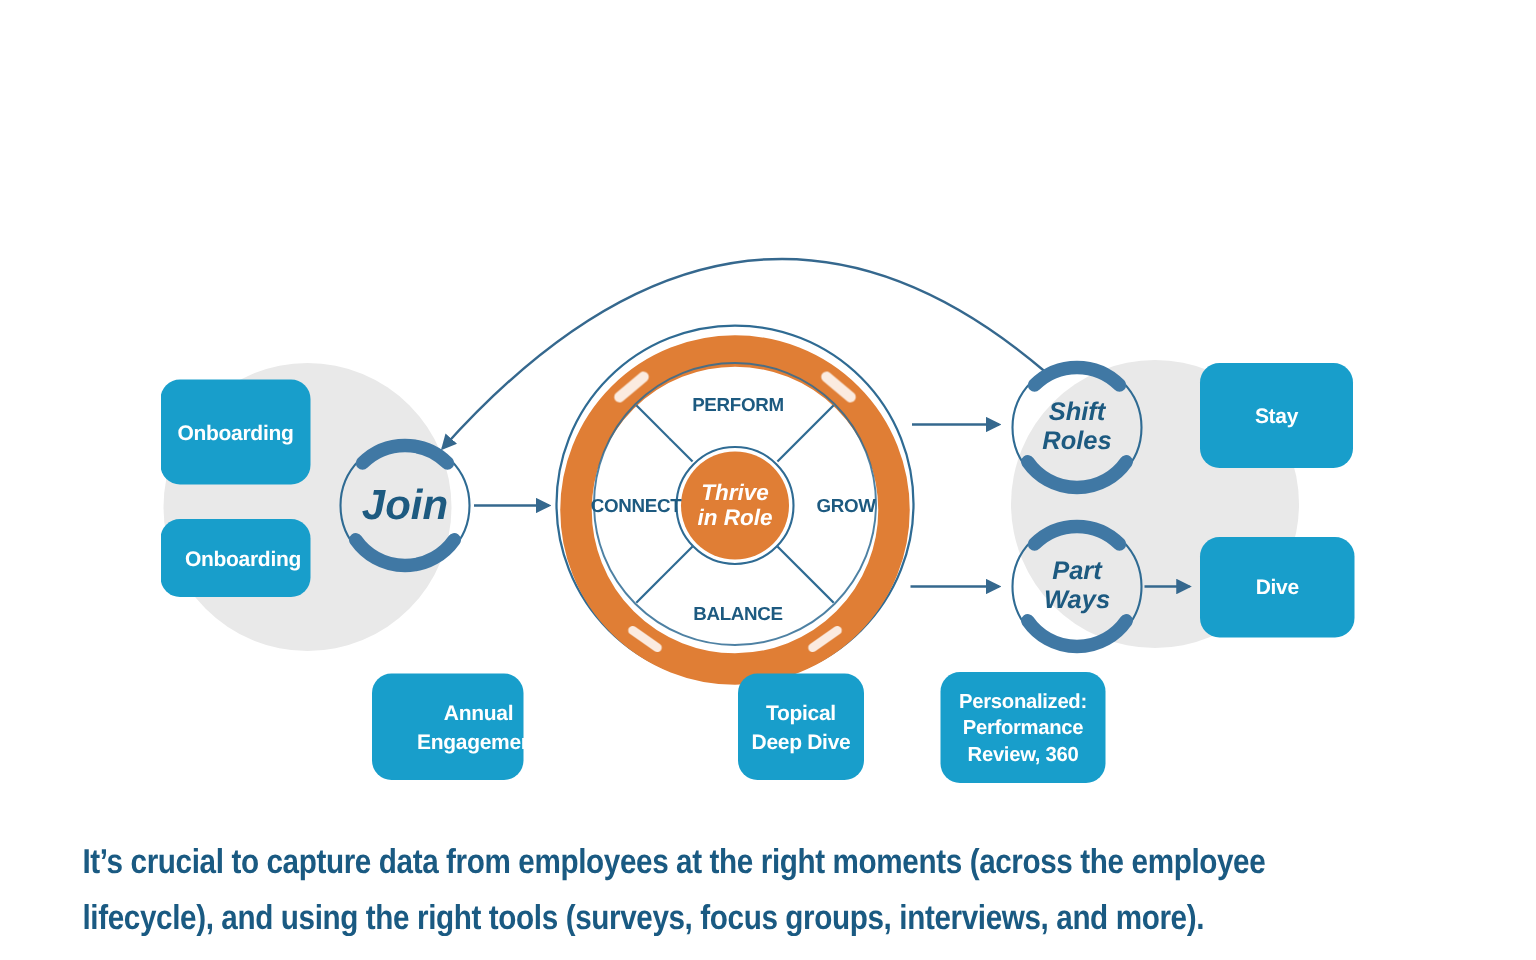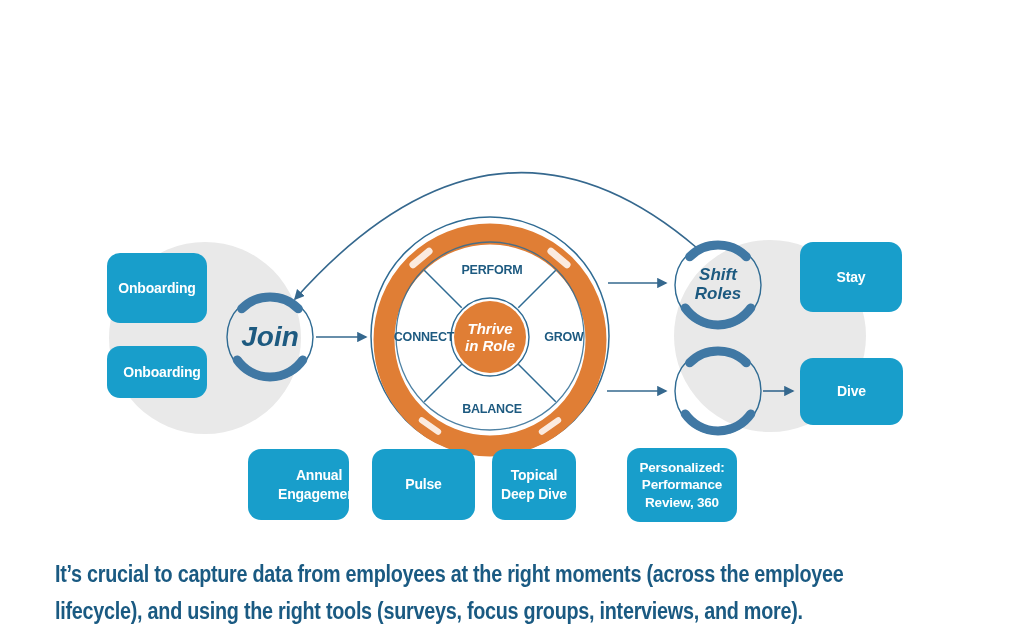--- a/index.html
+++ b/index.html
@@ -110,32 +110,32 @@
       <path class="brush" d="M 689.7 362.7 A 40 40 0 0 1 746.3 362.7"></path>
       <path class="brush" d="M 685.2 413.9 A 40 40 0 0 0 750.8 413.9"></path>
     </g>
   </svg>
 
   <div class="box" style="left:107px;top:253px;width:100px;height:70px;">Onboarding</div>
   <div class="box" style="left:107px;top:346px;width:100px;height:52px;padding-left:16px;">Onboarding</div>
 
   <div class="circle-label" style="left:240px;top:322px;width:60px;height:30px;font-size:28px;">Join</div>
   <div class="circle-label" style="left:690px;top:259px;width:56px;height:52px;font-size:17px;">Shift Roles</div>
+  <div class="circle-label" style="left:690px;top:365px;width:56px;height:52px;font-size:17px;">Part Ways</div>
 
   <div class="quad-label" style="left:452px;top:262px;width:80px;height:16px;">PERFORM</div>
   <div class="quad-label" style="left:384px;top:329px;width:80px;height:16px;">CONNECT</div>
   <div class="quad-label" style="left:524px;top:329px;width:80px;height:16px;">GROW</div>
   <div class="quad-label" style="left:452px;top:401px;width:80px;height:16px;">BALANCE</div>
   <div class="thrive-label" style="left:464px;top:312px;width:52px;height:50px;">Thrive in Role</div>
 
   <div class="box" style="left:800px;top:242px;width:102px;height:70px;">Stay</div>
   <div class="box" style="left:800px;top:358px;width:103px;height:67px;">Dive</div>
 
   <div class="box" style="left:248px;top:449px;width:101px;height:71px;padding-left:47px;">Annual Engagement</div>
-  <div class="box" style="left:372px;top:449px;width:103px;height:71px;">Pulse</div>
   <div class="box" style="left:492px;top:449px;width:84px;height:71px;">Topical Deep Dive</div>
   <div class="box small-text" style="left:627px;top:448px;width:110px;height:74px;">Personalized: Performance Review, 360</div>
 
   <div class="footer">
     <div class="cond">
       <div>It’s crucial to capture data from employees at the right moments (across the employee</div>
       <div>lifecycle), and using the right tools (surveys, focus groups, interviews, and more).</div>
     </div>
   </div>
 

